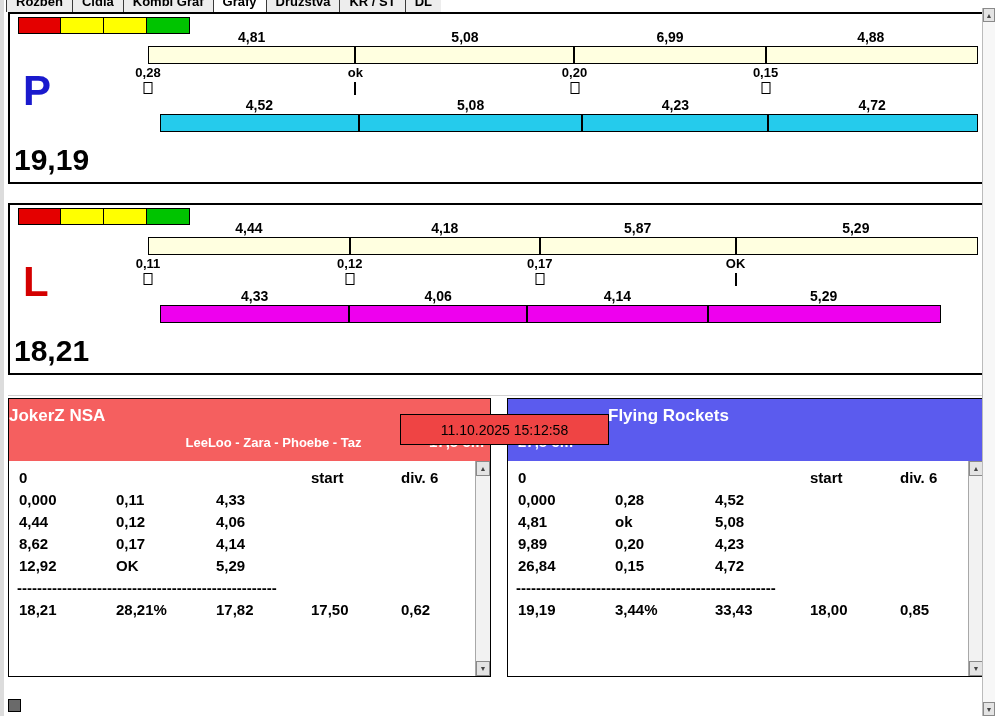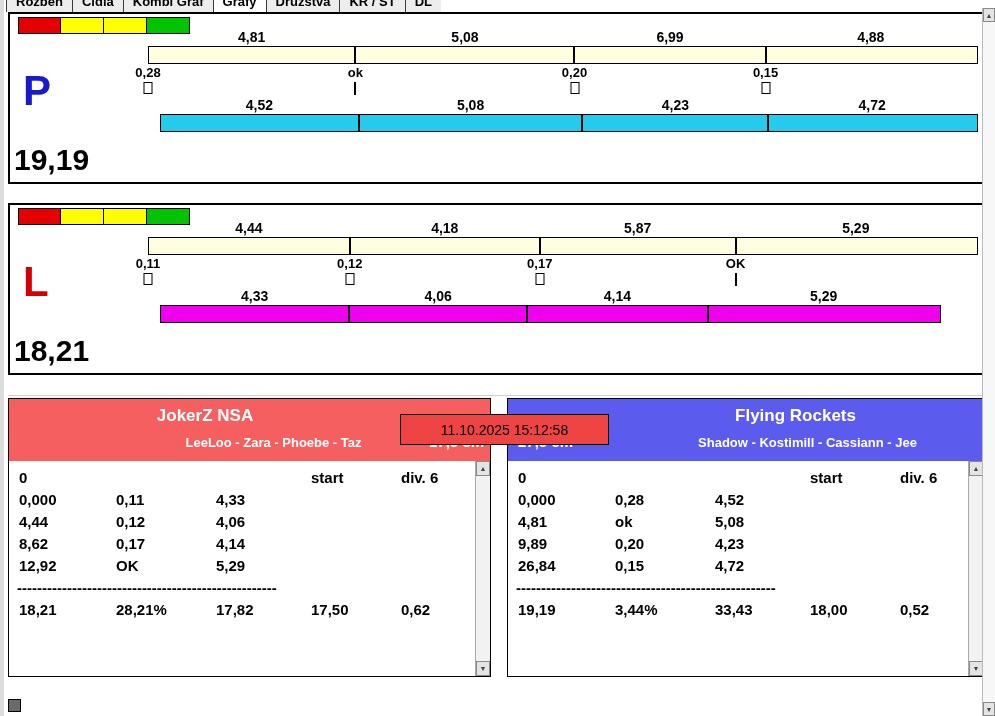--- a/index.html
+++ b/index.html
@@ -38,21 +38,21 @@
 
   
   .divider-line{position:absolute;left:8px;top:395px;width:976px;height:1px;background:#d0d0d0;}
   .bottom{position:absolute;left:8px;top:398px;width:976px;height:279px;}
   .timestamp-box{position:absolute;left:392px;top:16px;width:207px;height:29px;background:#ef4444;border:1px solid #000;
                  z-index:6;display:flex;align-items:center;justify-content:center;font-size:14px;}
   .team-col{position:absolute;top:0;height:279px;border:1px solid #000;background:#fff;box-sizing:border-box;}
   .team-col.left{left:0;width:483px;}
   .team-col.right{left:499px;width:477px;}
   .team-header{position:relative;height:62px;color:#fff;font-weight:bold;}
-  .team-name{position:absolute;top:7px;font-size:17px;text-align:center;white-space:nowrap;}
+  .team-name{position:absolute;top:7px;font-size:17px;text-align:left;white-space:nowrap;}
   .left .team-name{left:0;width:392px;}
   .right .team-name{left:100px;right:0;}
   .team-members{position:absolute;top:36px;font-size:13px;text-align:center;white-space:nowrap;margin-left:24px;}
   .left .team-members{left:0;width:100%;}
   .right .team-members{left:100px;right:0;}
   .jump-height{position:absolute;top:34px;font-size:15px;white-space:nowrap;}
   .left .jump-height{right:6px;}
   .right .jump-height{left:10px;}
   .team-table{position:absolute;left:0;top:62px;right:15px;height:215px;padding-top:8px;overflow:hidden;}
   .trow{height:22px;display:flex;padding-left:10px;font-size:15px;font-weight:bold;white-space:nowrap;}
@@ -236,21 +236,20 @@
     </div>
     <div class="tscroll">
       <div class="sb-btn sb-up">▲</div>
       <div class="sb-btn sb-down">▼</div>
     </div>
   </div>
 
   <div class="team-col right">
     <div class="team-header" style="background: rgb(91, 91, 238);">
       <div class="team-name">Flying Rockets</div>
-      <div class="team-members">Shadow - Kostimill - Cassiann - Jee</div>
       <div class="jump-height">27,5 cm</div>
     </div>
     <div class="team-table">
       <div class="table-body">
           <div class="trow">
             <span class="c0">0</span>
             <span class="c1"></span>
             <span class="c2"></span>
             <span class="c3">start</span>
             <span class="c4">div. 6</span>
@@ -282,21 +281,21 @@
             <span class="c2">4,72</span>
             <span class="c3"></span>
             <span class="c4"></span>
           </div>
           <div class="separator-row">----------------------------------------------------</div>
           <div class="trow">
             <span class="c0">19,19</span>
             <span class="c1">3,44%</span>
             <span class="c2">33,43</span>
             <span class="c3">18,00</span>
-            <span class="c4">0,52</span>
+            <span class="c4">0,85</span>
           </div>
         </div>
     </div>
     <div class="tscroll">
       <div class="sb-btn sb-up">▲</div>
       <div class="sb-btn sb-down">▼</div>
     </div>
   </div>
 </div>
 

